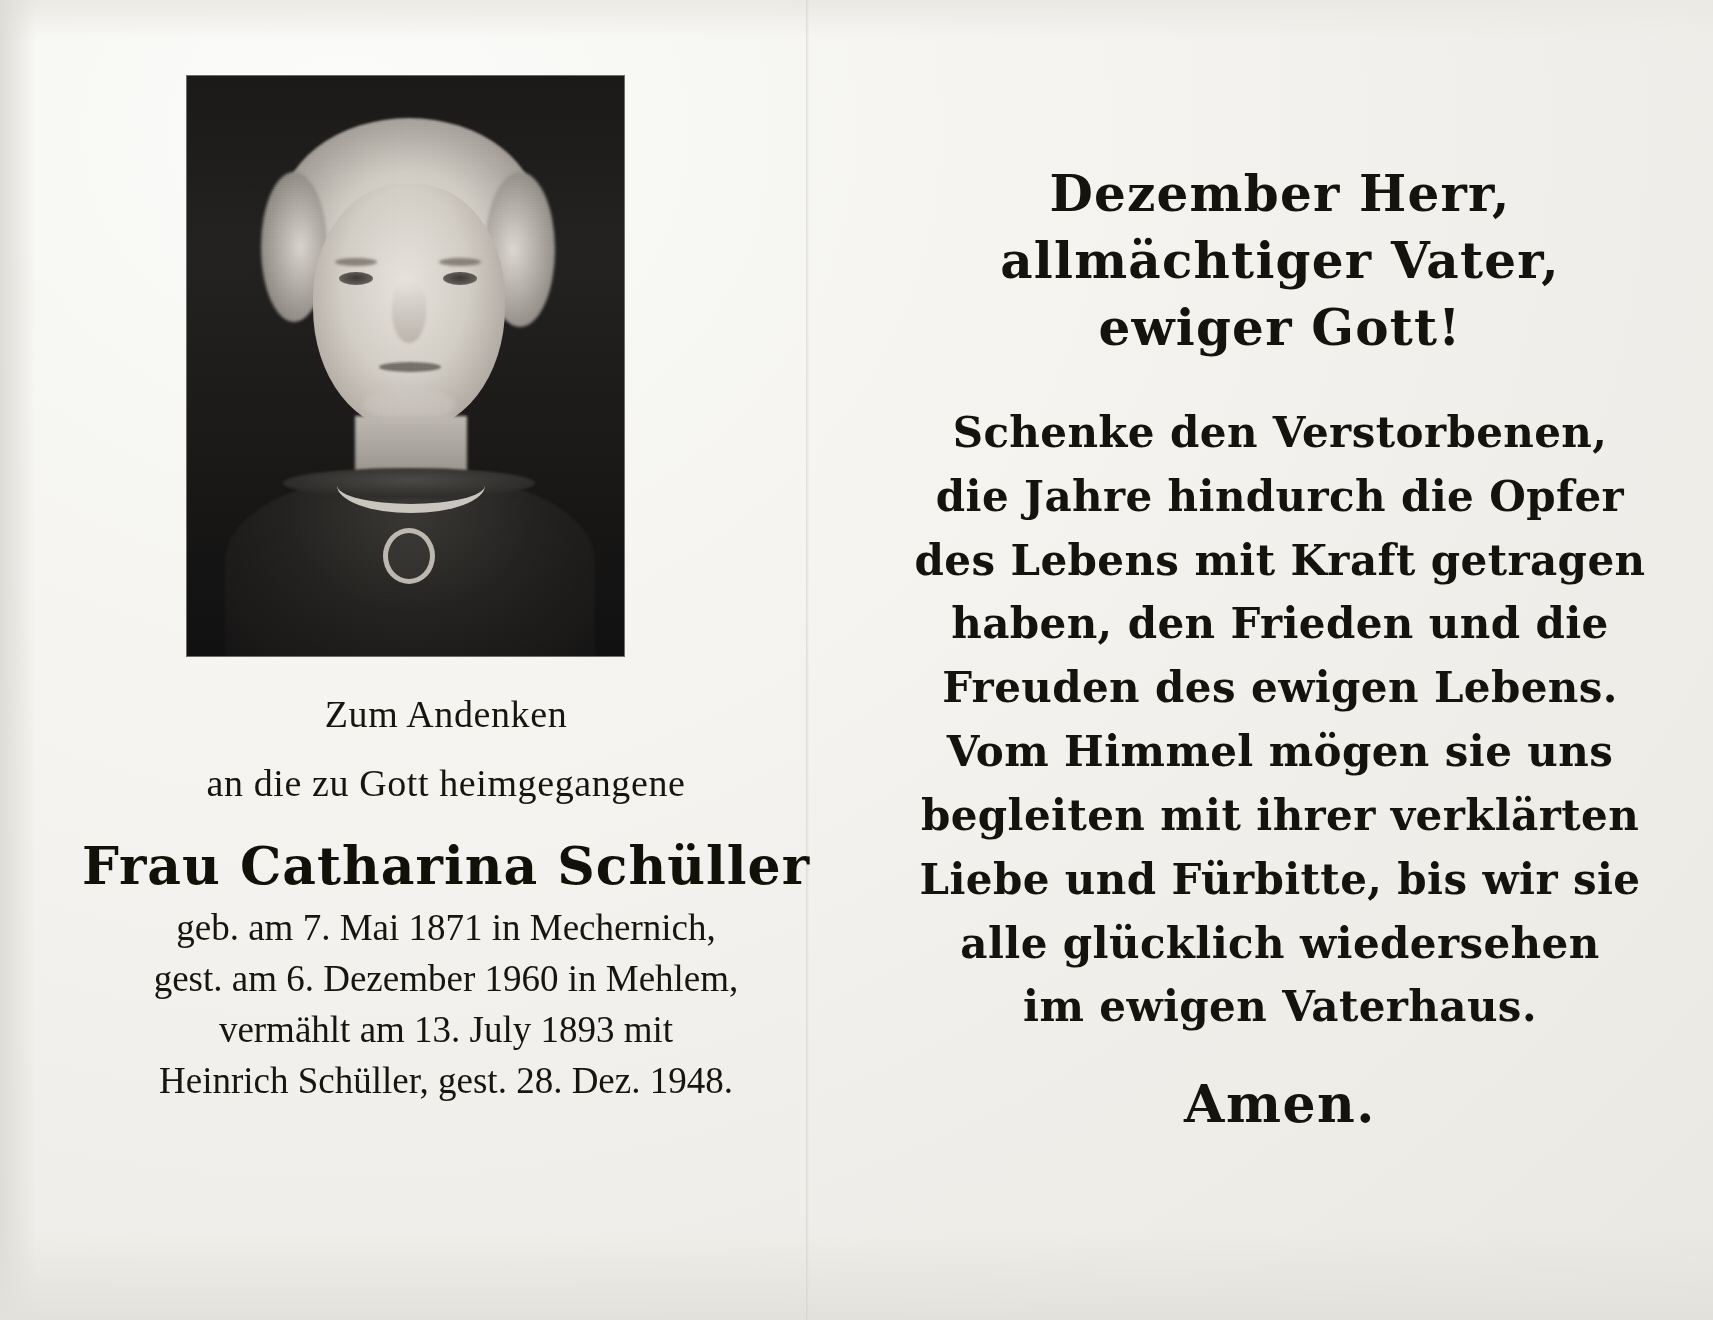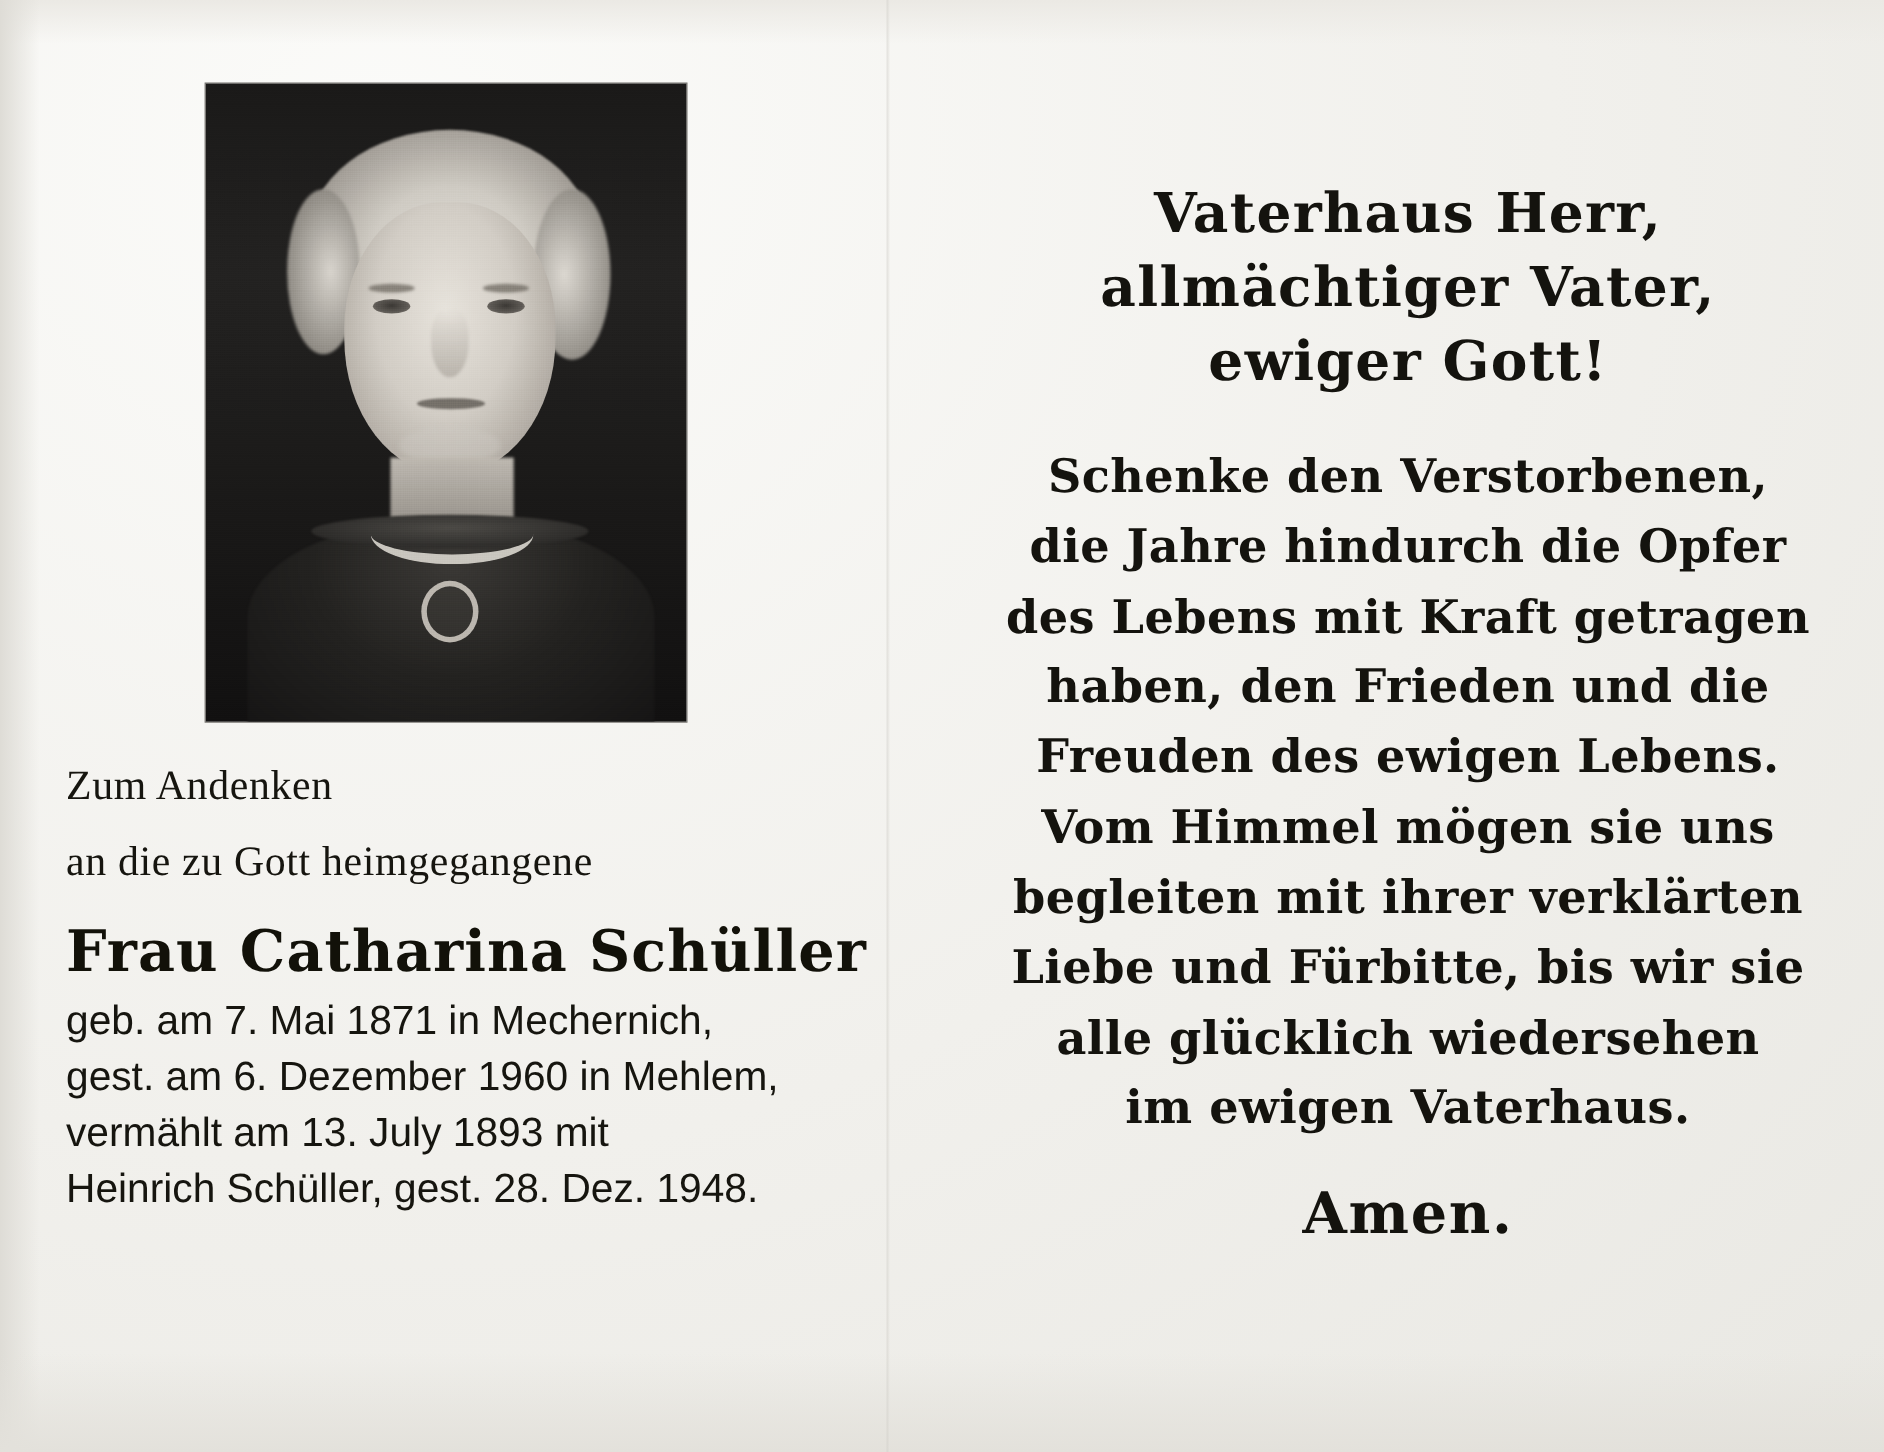--- a/index.html
+++ b/index.html
@@ -197,22 +197,23 @@
     opacity: 0.32;
     background-image:
       repeating-linear-gradient(0deg, rgba(255,255,255,0.05) 0 1px, rgba(0,0,0,0.05) 1px 2px),
       repeating-linear-gradient(90deg, rgba(255,255,255,0.04) 0 1px, rgba(0,0,0,0.04) 1px 2px);
     mix-blend-mode: overlay;
     pointer-events: none;
   }
 
   .left-text {
     position: absolute;
-    left: 0; top: 650px;
+    left: 16px; top: 650px;
     width: 740px;
+    text-align: center;
     color: #16150f;
   }
   .lt-line {
     font-family: "Liberation Serif", serif;
     font-size: 38px;
     line-height: 1.28;
     letter-spacing: 0.6px;
     white-space: nowrap;
   }
   .lt-line.small-gap { margin-top: 20px; }
@@ -225,21 +226,21 @@
     margin-bottom: 6px;
     color: #121109;
     white-space: nowrap;
   }
   .lt-maiden {
     font-family: "Liberation Serif", serif;
     font-size: 38px;
     margin-bottom: 10px;
   }
   .lt-dates {
-    font-family: Liberation Sans, sans-serif;
+    font-family: Liberation Serif, serif;
     font-size: 37px;
     line-height: 1.38;
     white-space: nowrap;
   }
 
   
   .right-panel {
     position: absolute;
     left: 880px; top: 40px;
     width: 800px; height: 1230px;
@@ -318,21 +319,21 @@
       <div class="lt-dates">geb. am 7. Mai 1871 in Mechernich,</div>
       <div class="lt-dates">gest. am 6. Dezember 1960 in Mehlem,</div>
       <div class="lt-dates">vermählt am 13. July 1893 mit</div>
       <div class="lt-dates">Heinrich Schüller, gest. 28. Dez. 1948.</div>
     </div>
   </div>
 
   <div class="right-panel">
 
     <div class="rp-head fraktur">
-      <div class="l">Vaterhaus Herr,</div>
+      <div class="l">Dezember Herr,</div>
       <div class="l">allmächtiger Vater,</div>
       <div class="l">ewiger Gott!</div>
     </div>
 
     <div class="rp-body fraktur">
       <div class="l">Schenke den Verstorbenen,</div>
       <div class="l">die Jahre hindurch die Opfer</div>
       <div class="l">des Lebens mit Kraft getragen</div>
       <div class="l">haben, den Frieden und die</div>
       <div class="l">Freuden des ewigen Lebens.</div>

